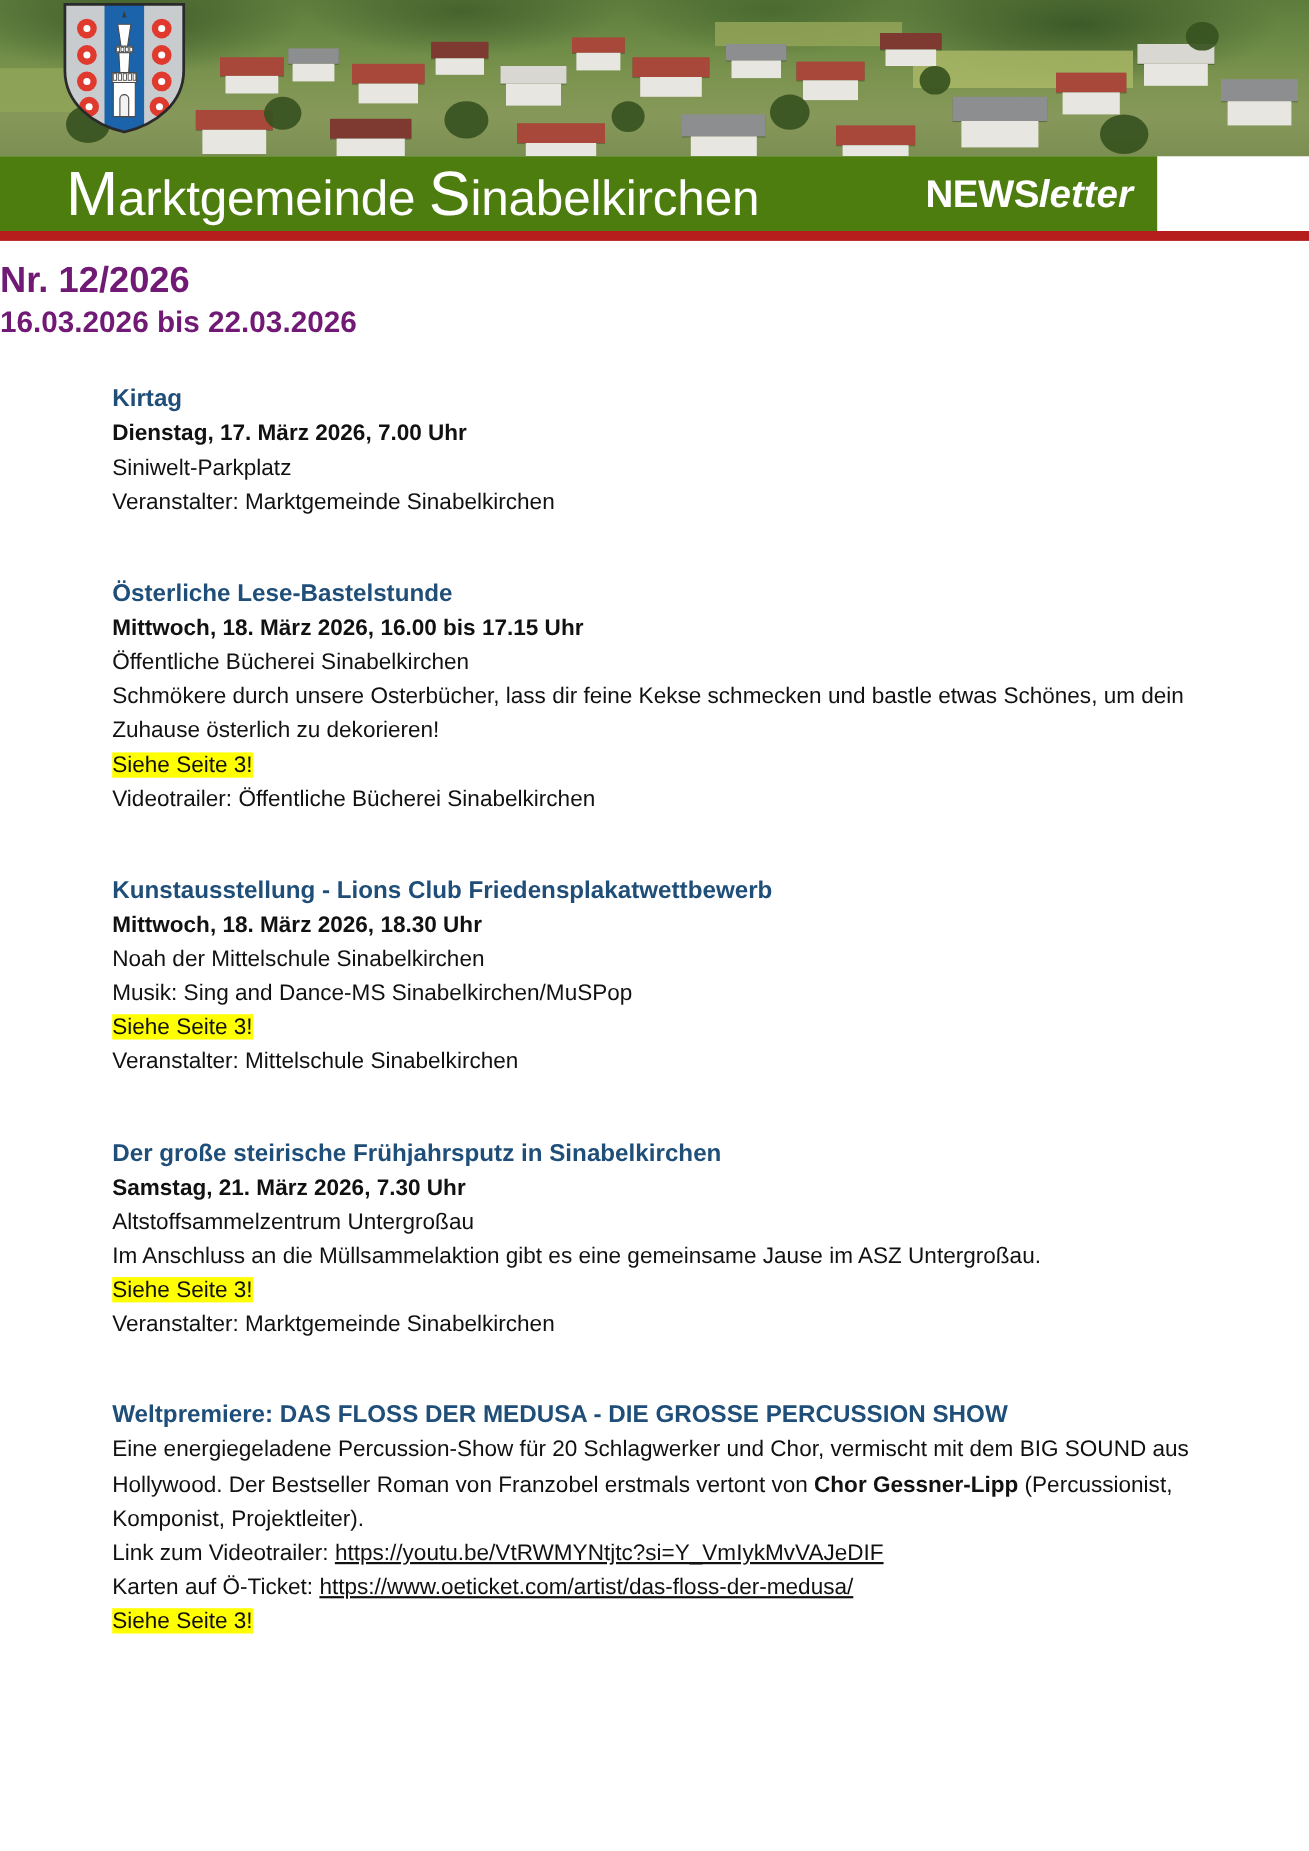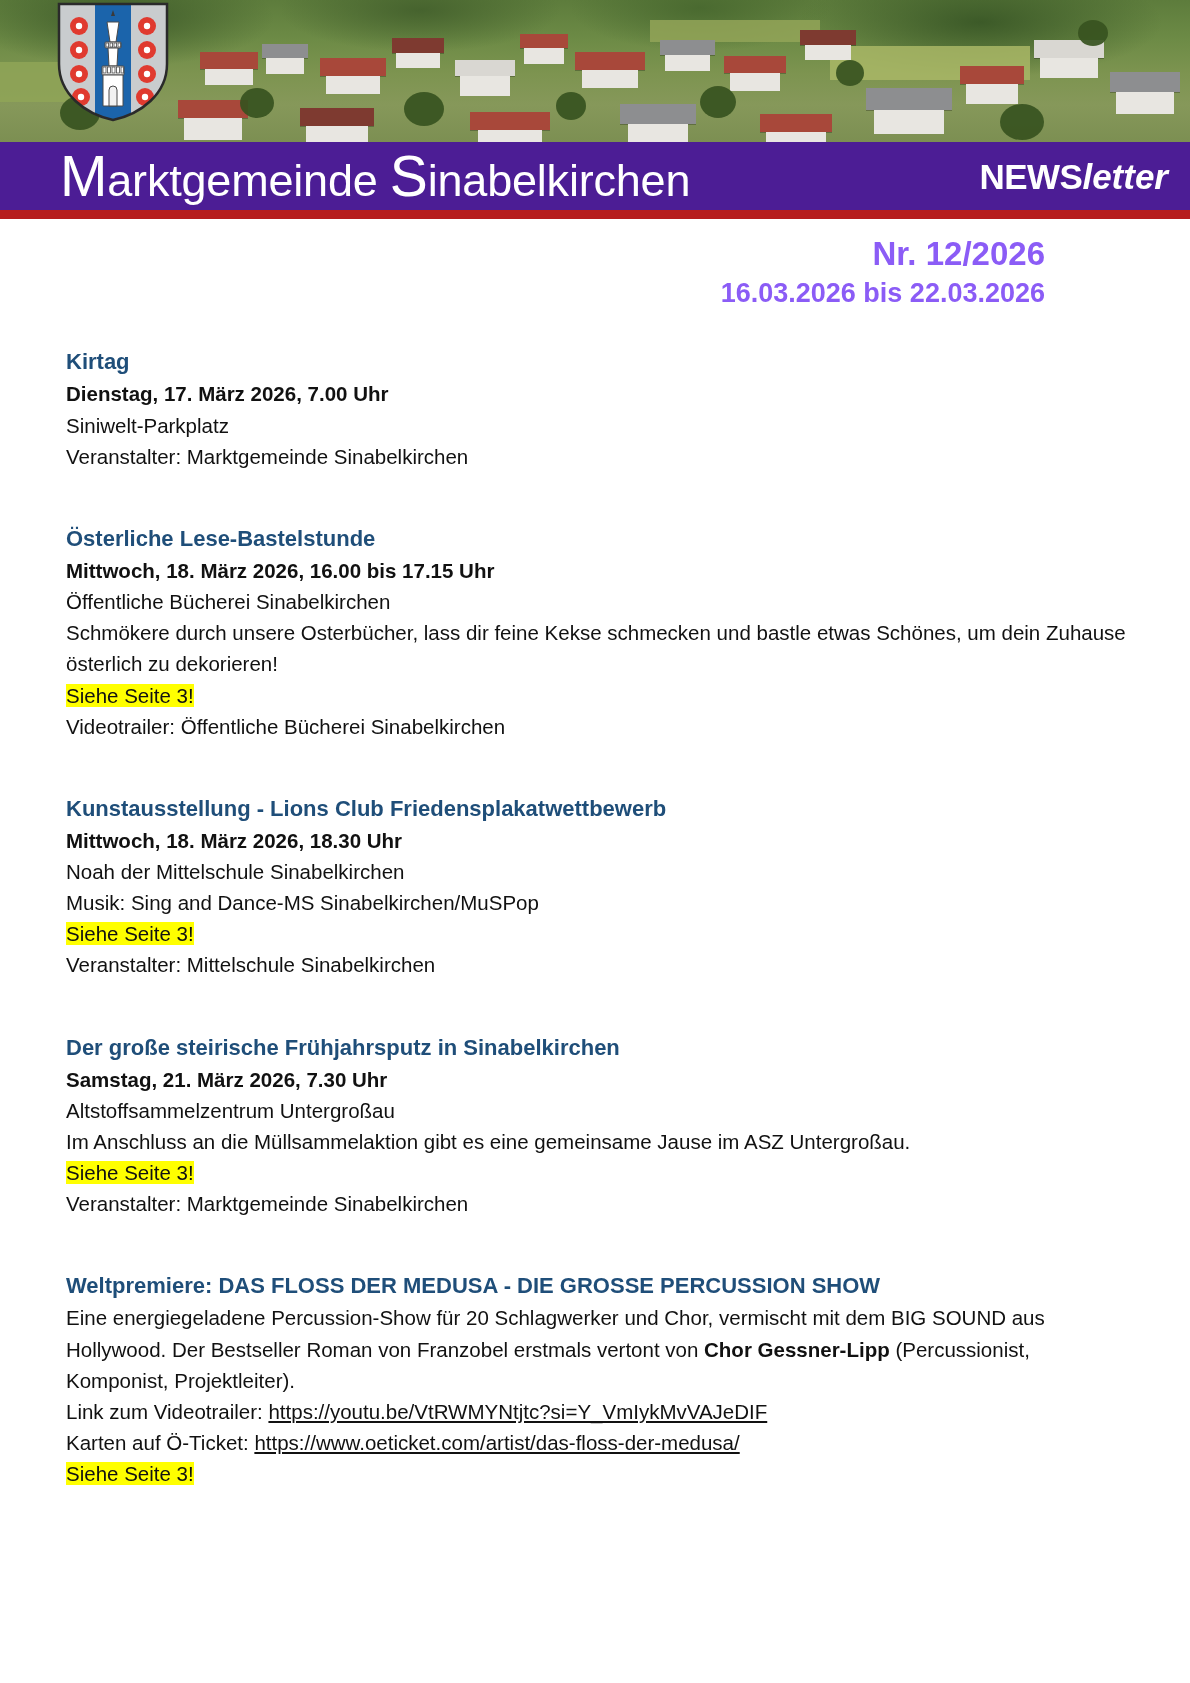--- a/index.html
+++ b/index.html
@@ -66,23 +66,23 @@
     left: 57px;
     top: 2px;
     width: 112px;
     height: 120px;
     z-index: 5;
   }
 
   
   .titlebar {
     position: relative;
-    width: 1190px;
+    width: 1052px;
     height: 68px;
-    background: #4c1d95;
+    background: #4d7c0f;
     display: flex;
     align-items: center;
     box-sizing: border-box;
     padding: 0 22px 0 60px;
   }
   .masthead {
     color: #ffffff;
     font-size: 45px;
     line-height: 1;
     font-weight: 400;
@@ -101,41 +101,40 @@
   .newsletter .letter { font-style: italic; font-weight: bold; }
 
   .redrule {
     width: 1190px;
     height: 9px;
     background: #b61d1d;
   }
 
   
   .issue {
-    text-align: right;
     padding: 14px 145px 0 0;
-    color: #8b5cf6;
+    color: #701a75;
   }
   .issue-nr {
     font-size: 33px;
     font-weight: bold;
     line-height: 1.25;
   }
   .issue-range {
     font-size: 27px;
     font-weight: bold;
     line-height: 1.3;
     margin-top: 2px;
   }
 
   
   .content {
     padding: 36px 60px 0 66px;
   }
-  .event { margin-bottom: 52px; }
+  .event { margin-bottom: 52px; margin-left: 36px; }
   .event:last-child { margin-bottom: 0; }
 
   .ev-title {
     color: #1f4e79;
     font-weight: bold;
     font-size: 22px;
     line-height: 1.32;
     margin-bottom: 2px;
   }
   .ev-line {

